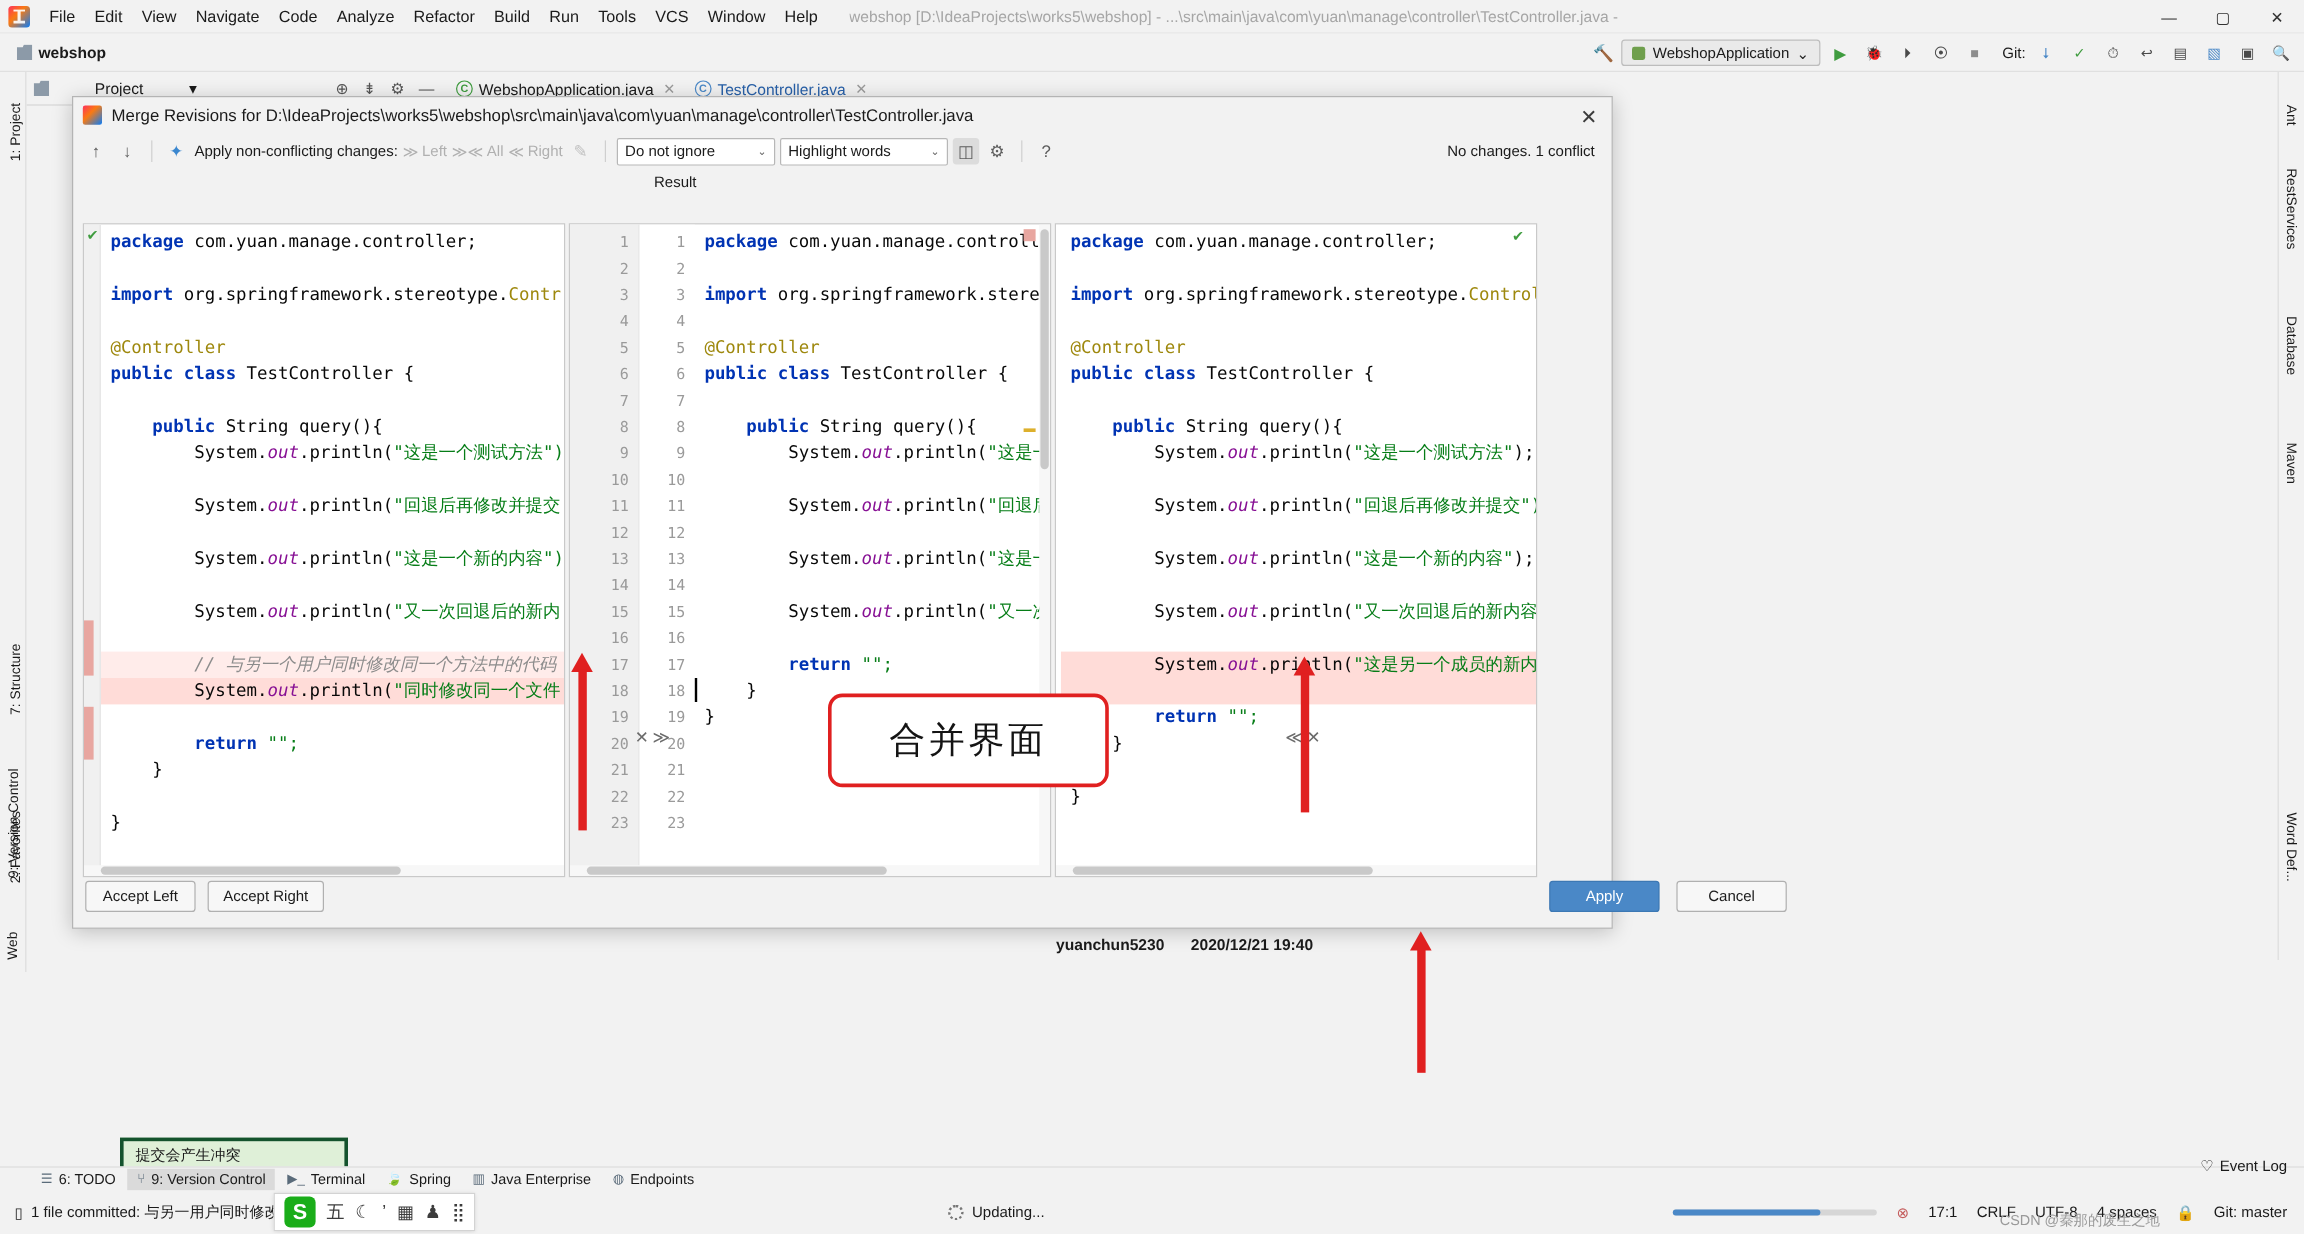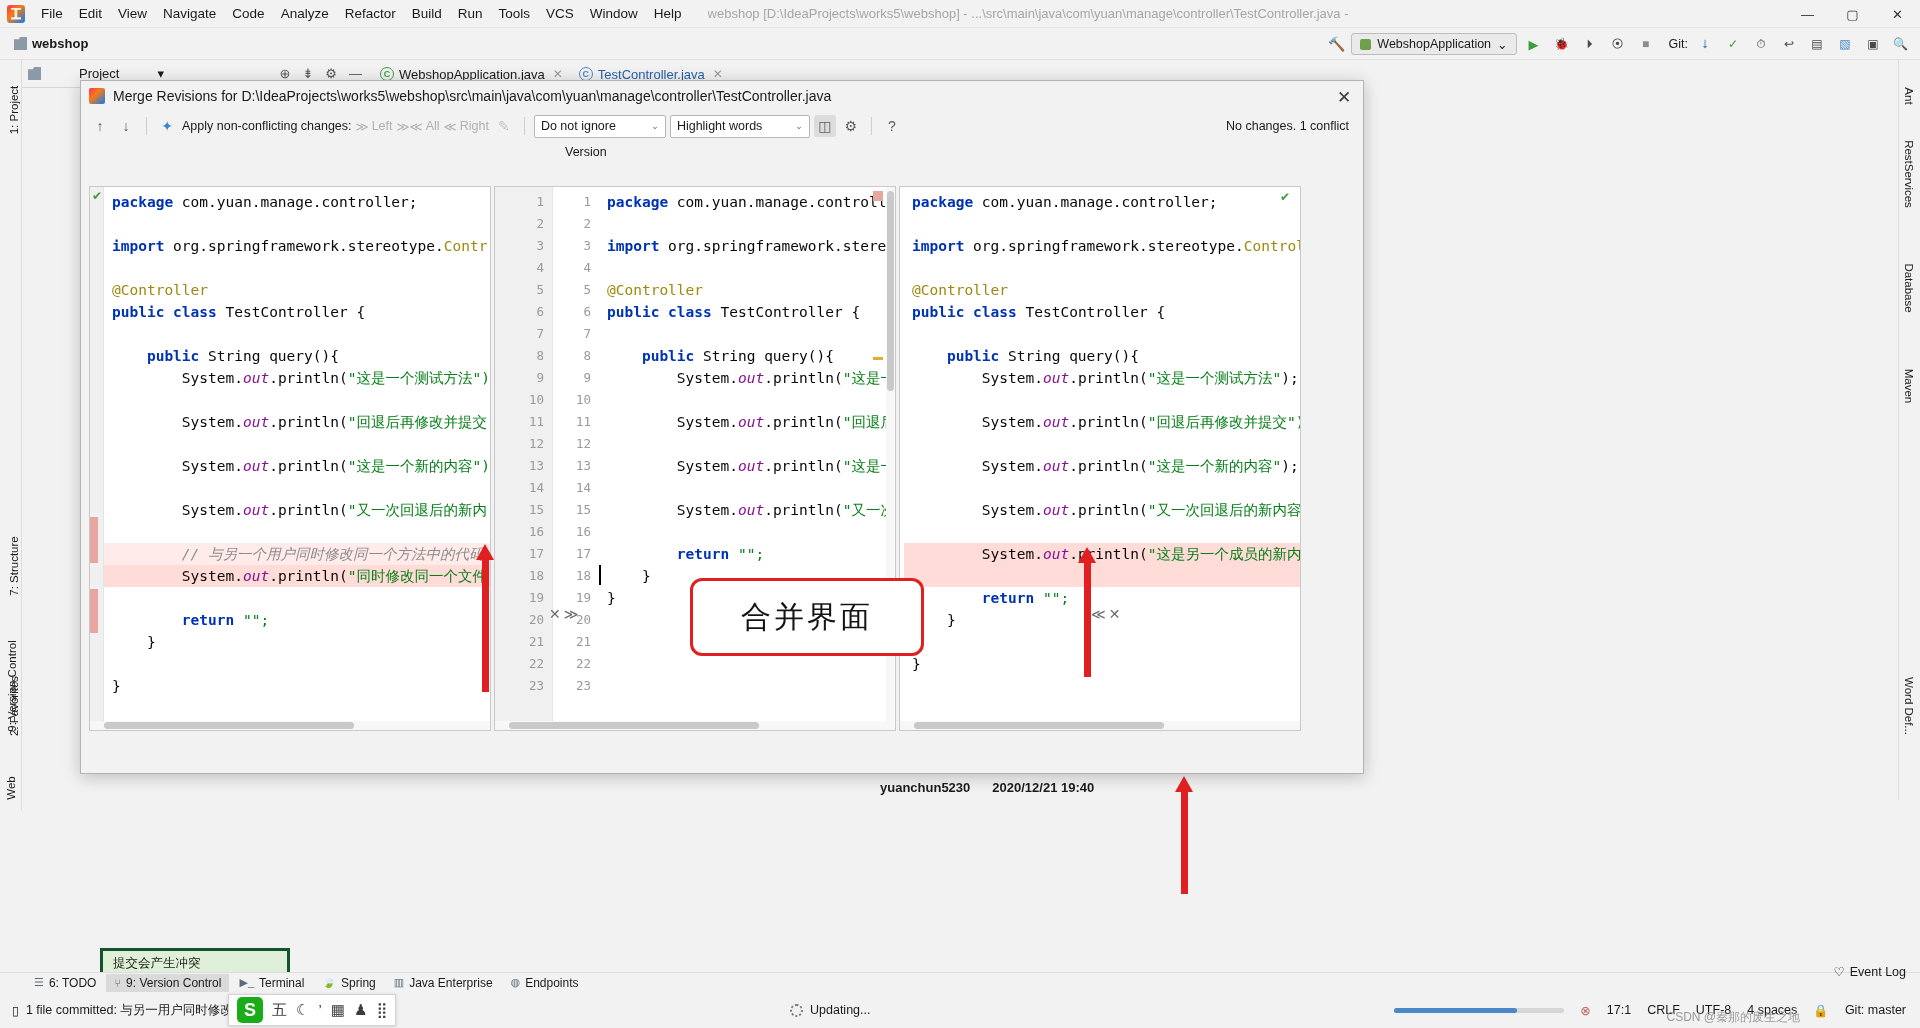--- a/index.html
+++ b/index.html
@@ -85,21 +85,21 @@
            font-size:11.5px; color:#1a1a1a; text-align:center; white-space:nowrap;}
 
   
   .rstrip{ position:absolute; right:0; top:60px; width:22px; height:740px; background:#f2f2f2;
            border-left:1px solid #dcdcdc;}
   .rlabel{ position:absolute; right:-26px; width:80px; transform:rotate(90deg);
            font-size:11.5px; color:#1a1a1a; text-align:center; white-space:nowrap;}
 
   
   .dlg{
-    position:absolute; left:80px; top:80px; width:1284px; height:694px;
+    position:absolute; left:60px; top:80px; width:1284px; height:694px;
     background:#f2f2f2; border:1px solid #b4b4b4;
     box-shadow:0 3px 16px rgba(0,0,0,.22);
   }
   .dlg-title{ height:30px; display:flex; align-items:center; gap:8px; padding-left:8px; }
   .dlg-title .logo{ width:16px;height:16px;border-radius:2px;flex:none;
     background:linear-gradient(135deg,#fe315d 0%,#f97a12 40%,#087cfa 100%);}
   .dlg-title .t{ font-size:14px; color:#1a1a1a; white-space:nowrap;}
   .dlg-close{ position:absolute; right:6px; top:5px; width:26px;height:22px;
      display:flex;align-items:center;justify-content:center;color:#3c3c3c;font-size:17px;}
 
@@ -361,21 +361,21 @@
       </div>
       <span class="tbtn" style="background:#dcdcdc;border-radius:3px;">◫</span>
       <span class="tbtn">⚙</span>
       <div class="vsep"></div>
       <span class="tbtn">?</span>
       <div class="tb-conflict">No changes. 1 conflict</div>
     </div>
 
     <div style="position:absolute;top:60px;left:0;width:1450px;height:22px;">
       <div class="ver-hdr" style="position:absolute;left:484px;top:0;">
-        <span>Version</span>
+        <span>Result</span>
       </div>
     </div>
 
     <div class="panes">
 
       <div class="pane pane-left">
         <div style="position:absolute;left:0;top:0;width:14px;height:100%;background:#f0f0f0;border-right:1px solid #e4e4e4;">
           <div style="position:absolute;left:2px;top:2px;color:#3f9c3f;font-size:12px;">✔</div>
           <div class="mk red" style="top:330px;height:46px;left:0;"></div>
           <div class="mk red" style="top:402px;height:44px;left:0;"></div>
@@ -463,20 +463,26 @@
 
     <div class="conflict-actions" style="left:468px;top:525px;">
       <span>✕</span>
       <span>≫</span>
     </div>
     <div class="conflict-actions" style="left:1010px;top:525px;">
       <span>≪</span>
       <span>✕</span>
     </div>
 
+    <div class="dlg-buttons">
+      <div class="btn" style="position:absolute;left:10px;top:5px;">Accept Left</div>
+      <div class="btn" style="position:absolute;left:112px;top:5px;">Accept Right</div>
+      <div class="btn primary" style="position:absolute;right:128px;top:5px;">Apply</div>
+      <div class="btn" style="position:absolute;right:22px;top:5px;">Cancel</div>
+    </div>
   </div>
 
   <div class="anno-box">
     <span>合并界面</span>
   </div>
   <div class="arrow" style="left:476px;top:544px;width:20px;height:148px;">
     <div class="head"></div>
     <div class="shaft" style="top:14px;height:134px;"></div>
   </div>
   <div class="arrow" style="left:1078px;top:547px;width:20px;height:130px;">

